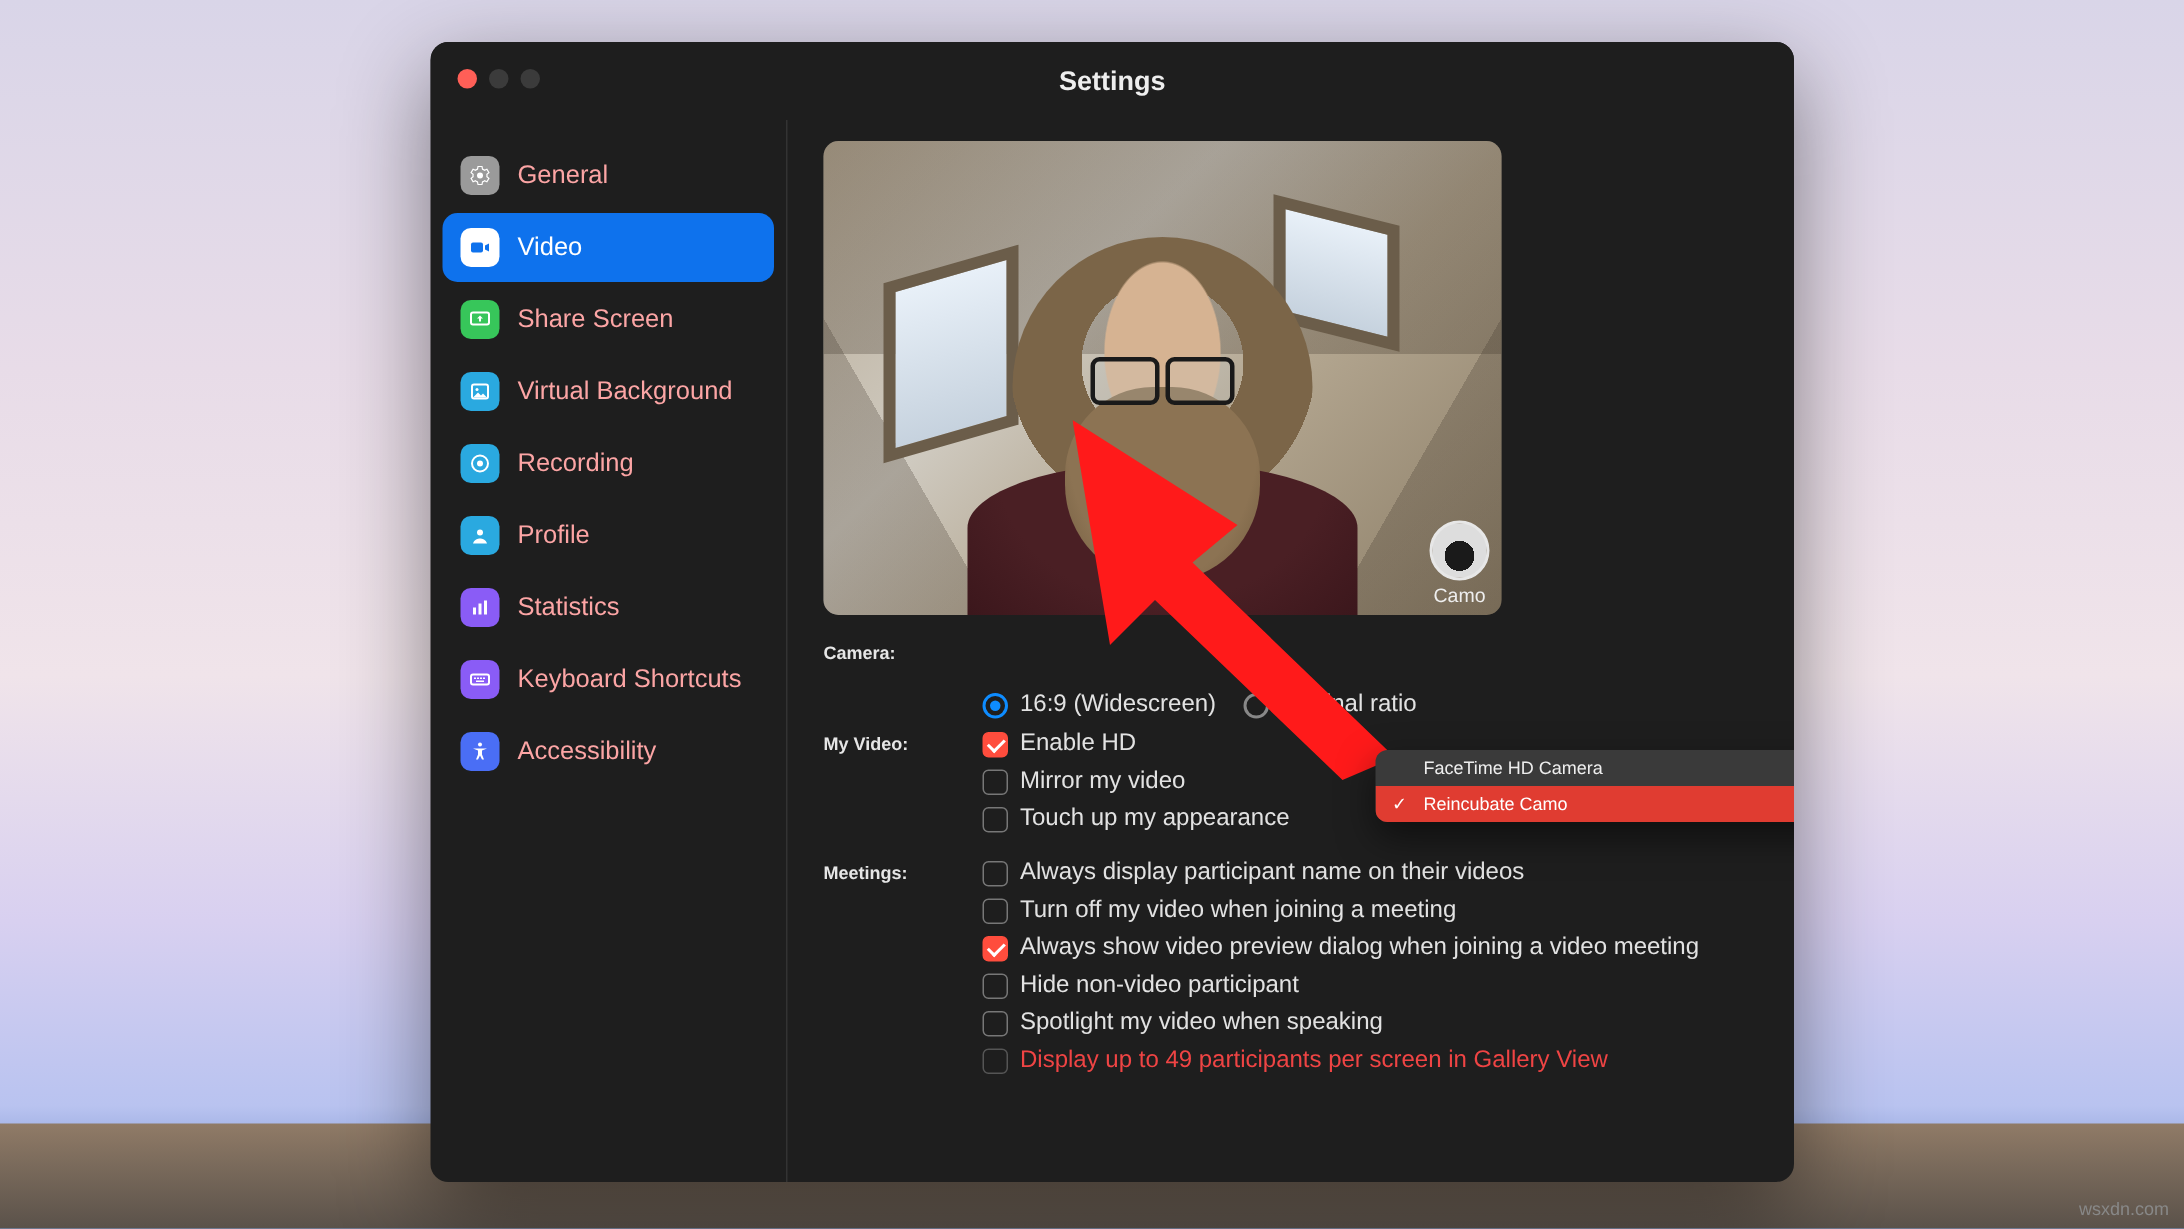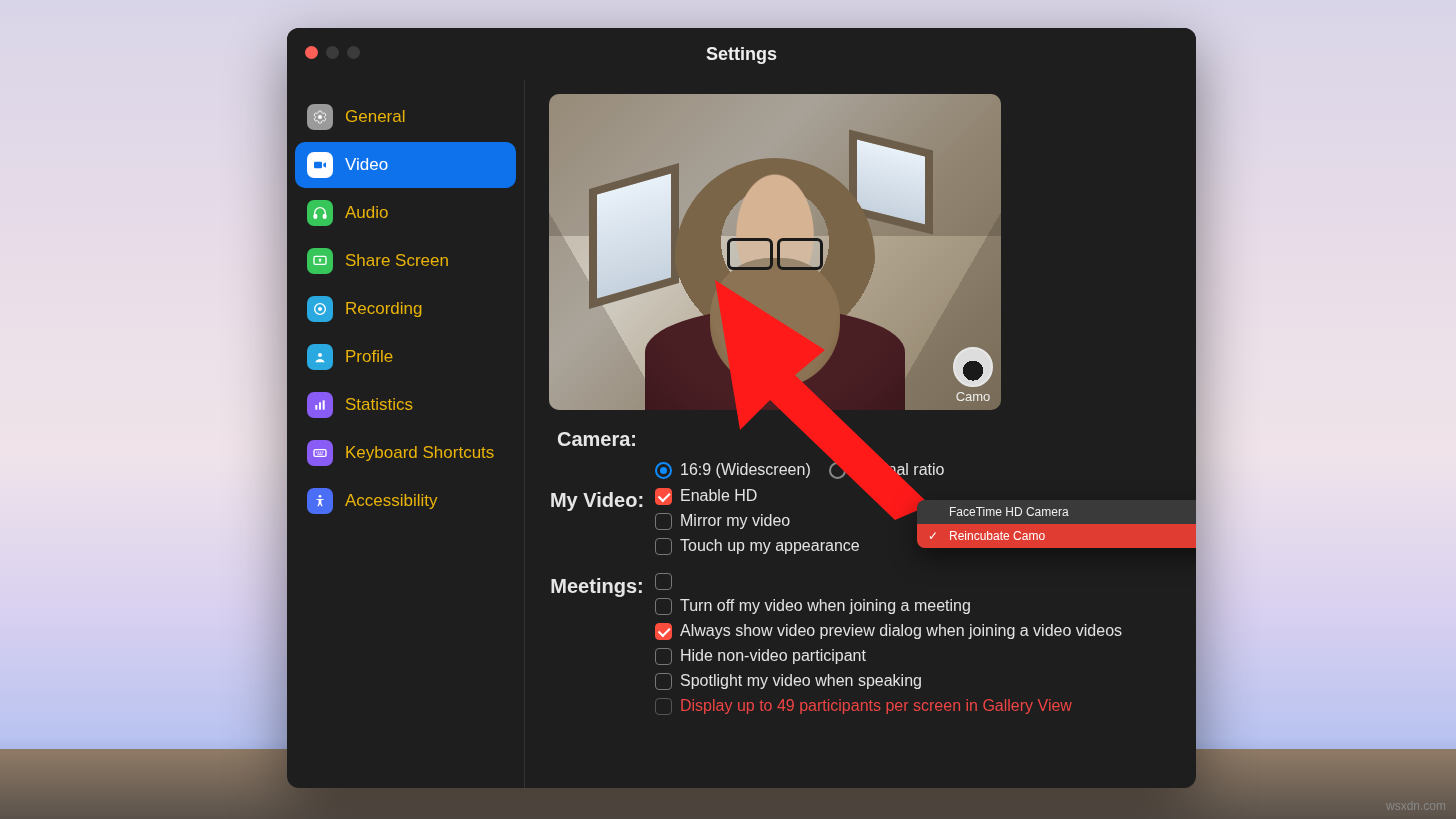--- a/index.html
+++ b/index.html
@@ -74,21 +74,21 @@
     display: flex;
     flex-direction: column;
     gap: 2px;
   }
   .nav-item {
     display: flex;
     align-items: center;
     gap: 12px;
     padding: 10px 12px;
     border-radius: 10px;
-    color: #eab308;
+    color: #fca5a5;
     font-size: 17px;
     cursor: pointer;
   }
   .nav-item.active { background: #0e72ed; color: #fff; }
   .nav-icon {
     width: 26px; height: 26px;
     border-radius: 7px;
     display: flex; align-items: center; justify-content: center;
     flex-shrink: 0;
   }
@@ -176,23 +176,23 @@
 
   .form { margin-top: 12px; }
   .row {
     display: flex;
     align-items: flex-start;
     gap: 10px;
     margin-bottom: 4px;
   }
   .row-label {
     width: 96px;
-    text-align: center;
+    text-align: left;
     color: #e6e6e6;
-    font-size: 20px;
+    font-size: 12px;
     font-weight: 600;
     padding-top: 6px;
   }
   .row-content {
     flex: 1;
     display: flex;
     flex-direction: column;
     gap: 7px;
     padding-top: 4px;
   }
@@ -265,37 +265,37 @@
       <div class="nav-item active">
         <span class="nav-icon ic-video">
           <svg viewBox="0 0 24 24" fill="#0e72ed">
               <rect x="3" y="7" width="12" height="10" rx="2"></rect>
               <path d="M17 10l4-2v8l-4-2z"></path>
             </svg>
         </span>
         <span>Video</span>
       </div>
       <div class="nav-item">
-        <span class="nav-icon ic-audio">
-          <svg viewBox="0 0 24 24" fill="none" stroke="#fff" stroke-width="2">
-              <path d="M4 14v-2a8 8 0 0 1 16 0v2"></path>
-              <rect x="3" y="14" width="4" height="6" rx="2" fill="#fff"></rect>
-              <rect x="17" y="14" width="4" height="6" rx="2" fill="#fff"></rect>
-            </svg>
-        </span>
-        <span>Audio</span>
-      </div>
-      <div class="nav-item">
         <span class="nav-icon ic-share">
           <svg viewBox="0 0 24 24" fill="#fff">
               <rect x="3" y="5" width="18" height="12" rx="2" fill="none" stroke="#fff" stroke-width="2"></rect>
               <path d="M12 8l3 3h-2v3h-2v-3H9z"></path>
             </svg>
         </span>
         <span>Share Screen</span>
+      </div>
+      <div class="nav-item">
+        <span class="nav-icon ic-vbg">
+          <svg viewBox="0 0 24 24" fill="#fff">
+              <rect x="4" y="5" width="16" height="14" rx="2" fill="none" stroke="#fff" stroke-width="2"></rect>
+              <circle cx="9" cy="10" r="1.5"></circle>
+              <path d="M5 18l5-5 3 3 2-2 4 4z"></path>
+            </svg>
+        </span>
+        <span>Virtual Background</span>
       </div>
       <div class="nav-item">
         <span class="nav-icon ic-rec">
           <svg viewBox="0 0 24 24" fill="#fff">
               <circle cx="12" cy="12" r="8" fill="none" stroke="#fff" stroke-width="2"></circle>
               <circle cx="12" cy="12" r="3"></circle>
             </svg>
         </span>
         <span>Recording</span>
       </div>
@@ -394,28 +394,29 @@
               <span>Touch up my appearance</span>
             </label>
           </div>
         </div>
 
         <div class="row" style="margin-top:14px">
           <div class="row-label">Meetings:</div>
           <div class="row-content">
             <label class="check">
               <span class="c"></span>
+              <span>Always display participant name on their videos</span>
             </label>
             <label class="check">
               <span class="c"></span>
               <span>Turn off my video when joining a meeting</span>
             </label>
             <label class="check on">
               <span class="c"></span>
-              <span>Always show video preview dialog when joining a video videos</span>
+              <span>Always show video preview dialog when joining a video meeting</span>
             </label>
             <label class="check">
               <span class="c"></span>
               <span>Hide non-video participant</span>
             </label>
             <label class="check">
               <span class="c"></span>
               <span>Spotlight my video when speaking</span>
             </label>
             <label class="check disabled">

